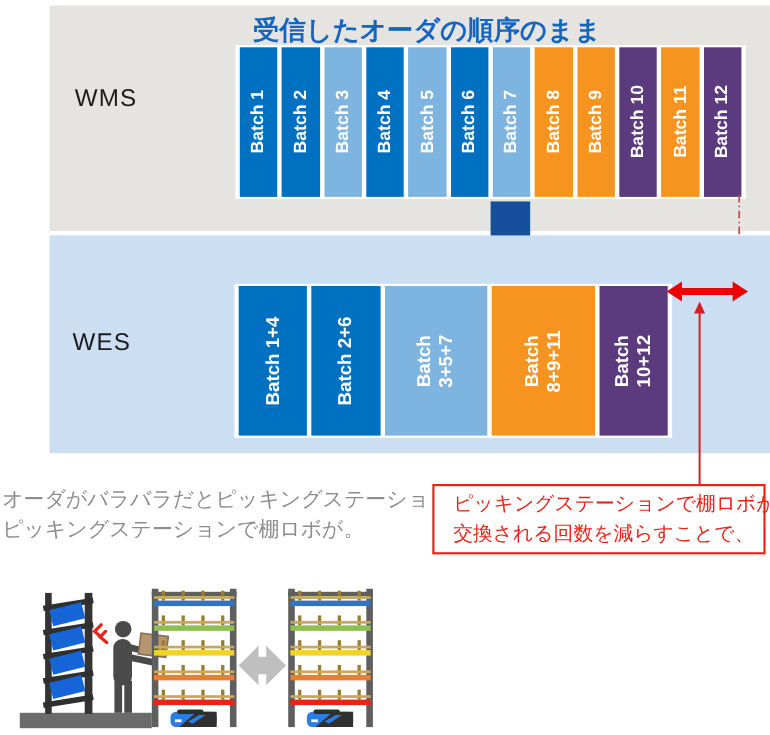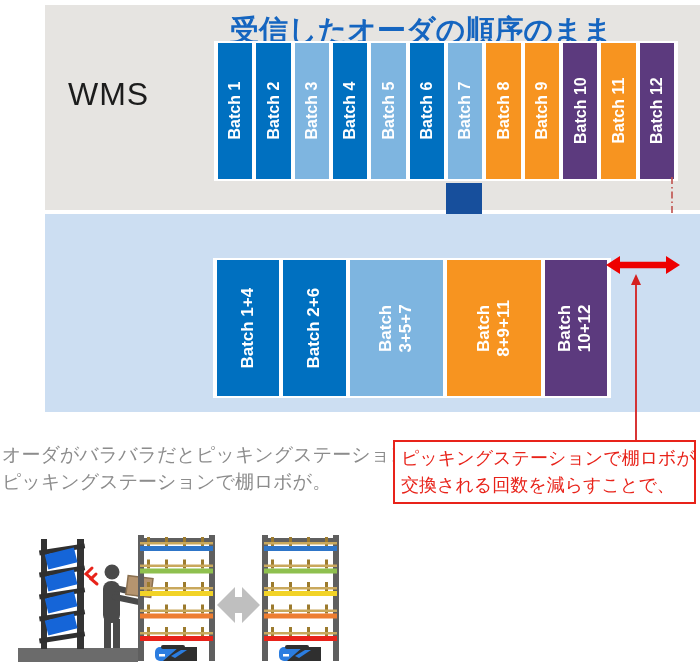--- a/index.html
+++ b/index.html
@@ -1,37 +1,37 @@
 <!DOCTYPE html>
 <html><head>
 <meta charset="utf-8">
 <style>
   html,body{margin:0;padding:0;background:#fff;}
   .canvas{position:relative;width:700px;height:668px;background:#fff;overflow:hidden;
           font-family:"Liberation Sans","DejaVu Sans",sans-serif;}
   .panel{position:absolute;}
   .wms-panel{left:45px;top:5px;width:655px;height:205px;background:#E6E4E1;}
   .wes-panel{left:45px;top:214px;width:655px;height:198px;background:#CCDEF2;}
-  .sys-label{position:absolute;font-size:32px;color:#1c1c1c;letter-spacing:1px;}
+  .sys-label{position:absolute;font-size:22px;color:#1c1c1c;letter-spacing:1px;}
   .wms-sys{left:68px;top:76px;}
   .wes-sys{left:66px;top:298px;}
-  .sec-title{position:absolute;width:300px;text-align:center;font-size:29px;font-weight:bold;color:#1565C0;white-space:nowrap;}
+  .sec-title{position:absolute;width:300px;text-align:center;font-size:24px;font-weight:bold;color:#1565C0;white-space:nowrap;}
   .wms-title{left:230px;top:11px;}
   .wes-title{left:210px;top:222px;}
   .chart{position:absolute;background:#fff;display:flex;gap:4px;padding:2px 4px;box-sizing:border-box;}
   .wms-chart{left:214px;top:41px;width:464px;height:140px;}
   .wes-chart{left:213px;top:258px;width:398px;height:140px;}
   .bar{flex:1 1 0;display:flex;align-items:center;justify-content:center;min-width:0;}
   .bar-label{transform:rotate(-90deg);white-space:nowrap;color:#fff;font-weight:bold;
              font-size:16px;text-align:center;line-height:1.2;}
   .wes-chart .bar-label{font-size:17px;}
   .absvg{position:absolute;display:block;}
   .note-gray{position:absolute;left:2px;top:441px;font-size:19px;line-height:27px;color:#8C8C8C;white-space:nowrap;}
   .note-red{position:absolute;left:393px;top:440px;width:303px;box-sizing:border-box;border:2px solid #E8231A;
-            background:#fff;padding:3px 6px;font-size:18px;line-height:27px;color:#E8231A;white-space:nowrap;}
+            background:#fff;padding:3px 17px;font-size:18px;line-height:27px;color:#E8231A;white-space:nowrap;}
 </style>
 </head>
 <body>
 
 <div class="canvas">
 
   <div class="panel wms-panel"></div>
   <div class="sys-label wms-sys">WMS</div>
   <div class="sec-title wms-title">受信したオーダの順序のまま</div>
   <div class="chart wms-chart" id="wms-bars">
@@ -99,20 +99,21 @@
 
   <svg class="absvg" style="left:668px;top:177px;" width="8" height="100">
     <line x1="4" y1="0" x2="4" y2="100" stroke="#C0504D" stroke-width="1.6" stroke-dasharray="7,3,1.5,3"></line>
   </svg>
 
   <svg class="absvg" style="left:428px;top:183px;" width="72" height="66">
     <polygon points="18,0 54,0 54,32 72,32 36,65 0,32 18,32" fill="#174F9C"></polygon>
   </svg>
 
   <div class="panel wes-panel"></div>
+  <div class="sys-label wes-sys">WES</div>
   <div class="chart wes-chart" id="wes-bars">
       <div class="bar" style="background: rgb(0, 112, 192); flex-grow: 2;">
         <div class="bar-label">
           <div>Batch 1+4</div>
         </div>
       </div>
       <div class="bar" style="background: rgb(0, 112, 192); flex-grow: 2;">
         <div class="bar-label">
           <div>Batch 2+6</div>
         </div>

